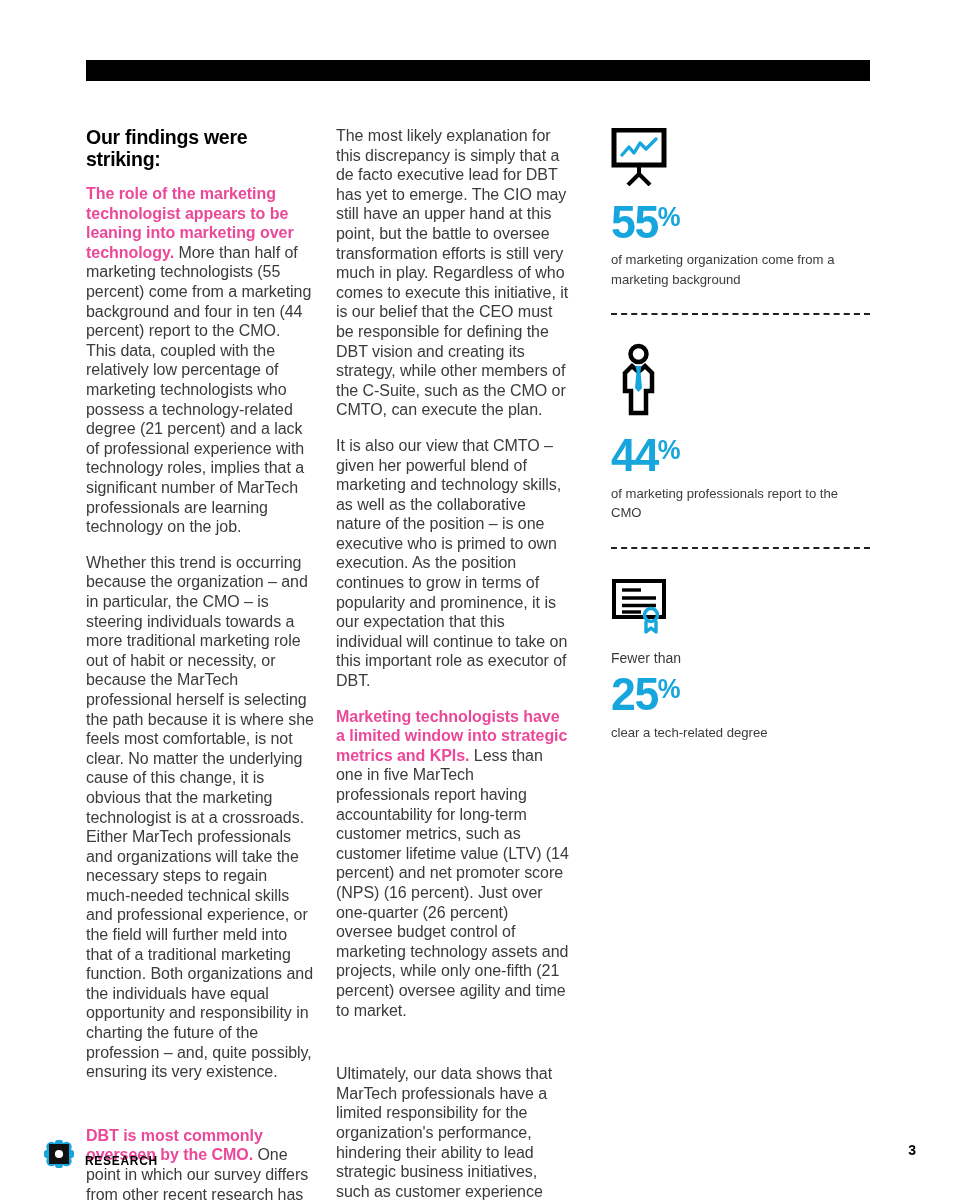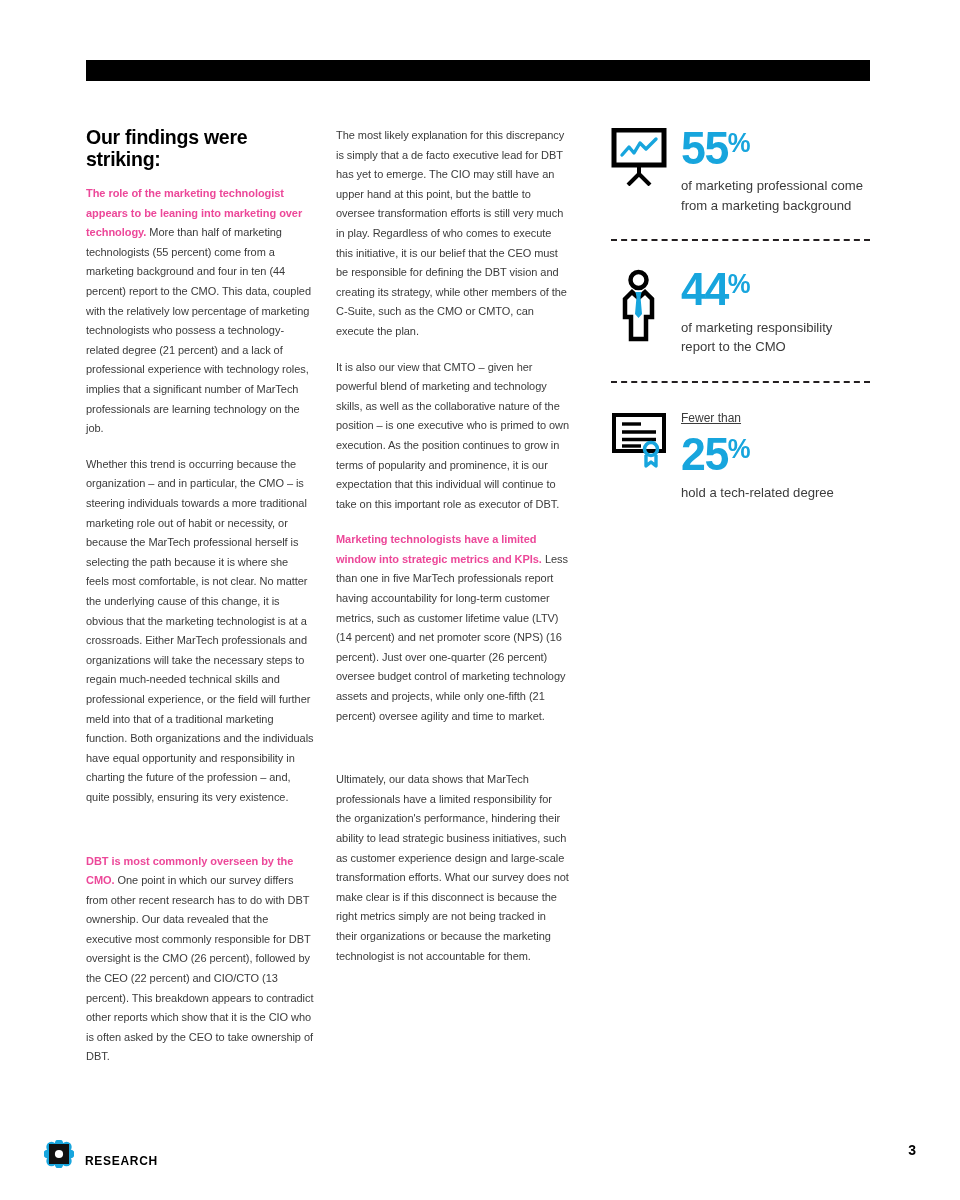--- a/index.html
+++ b/index.html
@@ -61,38 +61,39 @@
     line-height: 1.05;
     margin: 0 0 14px 0;
     color: #000000;
     transform: scaleX(0.93);
     transform-origin: left center;
   }
 
   
   p.body {
     margin: 0 0 16px 0;
-    font-size: 11px;
+    font-size: 16px;
     line-height: 19.6px;
     color: #3b3b3b;
     text-align: left;
     letter-spacing: -0.05px;
   }
   p.body:last-child { margin-bottom: 0; margin-top: 44px; }
 
   .lead {
     font-weight: bold;
     color: #ec4899;
   }
 
   
   .stat {
     display: flex;
     align-items: flex-start;
     gap: 14px;
+    flex-direction: column;
   }
   .stat-icon {
     flex: 0 0 auto;
     width: 56px;
     padding-top: 2px;
   }
   .stat-body {
     flex: 1 1 auto;
     padding-top: 0px;
   }
@@ -113,26 +114,25 @@
     vertical-align: 12px;
   }
   .stat-caption {
     font-size: 13.1px;
     line-height: 19.6px;
     color: #3b3b3b;
     margin-top: 7px;
     display: block;
   }
   .stat-pre {
-    font-size: 12px;
+    font-size: 14px;
     line-height: 19.6px;
     color: #3b3b3b;
     display: block;
     margin-bottom: 4px;
-    text-decoration: underline;
   }
 
   .divider {
     height: 0;
     border-top: 2px dashed #231f20;
     margin: 24px 0 26px 0;
     width: 100%;
   }
 
   .stat-block { margin: 0; }
@@ -207,58 +207,58 @@
           <svg width="56" height="58" viewBox="0 0 56 58" aria-hidden="true">
             <rect x="3" y="2" width="50" height="35" fill="none" stroke="#000000" stroke-width="5"></rect>
             <polyline points="11,27 18,19 23,25 29,15 35,21 45,11" fill="none" stroke="#17a5dd" stroke-width="3.4" stroke-linejoin="round" stroke-linecap="round"></polyline>
             <line x1="28" y1="37" x2="28" y2="47" stroke="#000000" stroke-width="4"></line>
             <line x1="28" y1="46" x2="17" y2="57" stroke="#000000" stroke-width="4"></line>
             <line x1="28" y1="46" x2="39" y2="57" stroke="#000000" stroke-width="4"></line>
           </svg>
         </div>
         <div class="stat-body">
           <span class="stat-pct"><span>55</span><span class="sym">%</span></span>
-          <span class="stat-caption">of marketing professional come from a marketing background</span>
+          <span class="stat-caption">of marketing organization come from a marketing background</span>
         </div>
       </div>
 
       <div class="divider"></div>
 
       <div class="stat stat-block">
         <div class="stat-icon">
           <svg width="56" height="76" viewBox="0 0 56 76" aria-hidden="true">
             <circle cx="27.5" cy="11" r="8" fill="none" stroke="#000000" stroke-width="4.5"></circle>
             <path d="M14 30 L21 23 L27.5 29 L34 23 L41 30 L41 48 L35 48 L35 70 L20 70 L20 48 L14 48 Z" fill="none" stroke="#000000" stroke-width="4.5" stroke-linejoin="miter"></path>
             <path d="M24.5 23 L30.5 23 L29.5 28 L31 45 L27.5 49 L24 45 L25.5 28 Z" fill="#17a5dd"></path>
           </svg>
         </div>
         <div class="stat-body">
           <span class="stat-pct"><span>44</span><span class="sym">%</span></span>
-          <span class="stat-caption">of marketing responsibility report to the CMO</span>
+          <span class="stat-caption">of marketing professionals report to the CMO</span>
         </div>
       </div>
 
       <div class="divider"></div>
 
       <div class="stat stat-block">
         <div class="stat-icon">
           <svg width="56" height="58" viewBox="0 0 56 58" aria-hidden="true">
             <rect x="3" y="4" width="50" height="36" fill="none" stroke="#000000" stroke-width="4"></rect>
             <line x1="11" y1="13" x2="30" y2="13" stroke="#000000" stroke-width="3.4"></line>
             <line x1="11" y1="21" x2="45" y2="21" stroke="#000000" stroke-width="3.4"></line>
             <line x1="11" y1="28.5" x2="45" y2="28.5" stroke="#000000" stroke-width="3.4"></line>
             <line x1="11" y1="35" x2="30" y2="35" stroke="#000000" stroke-width="3.4"></line>
             <circle cx="40" cy="38" r="6.5" fill="none" stroke="#17a5dd" stroke-width="3.6"></circle>
             <path d="M35 44 L35 55 L40 51 L45 55 L45 44" fill="none" stroke="#17a5dd" stroke-width="3.4" stroke-linejoin="round"></path>
           </svg>
         </div>
         <div class="stat-body">
           <span class="stat-pre">Fewer than</span>
           <span class="stat-pct"><span>25</span><span class="sym">%</span></span>
-          <span class="stat-caption">hold a tech-related degree</span>
+          <span class="stat-caption">clear a tech-related degree</span>
         </div>
       </div>
 
     </div>
   </div>
 
   <div class="footer">
     <div class="footer-left">
       <span>
         <svg width="30" height="28" viewBox="0 0 30 28" aria-hidden="true">

